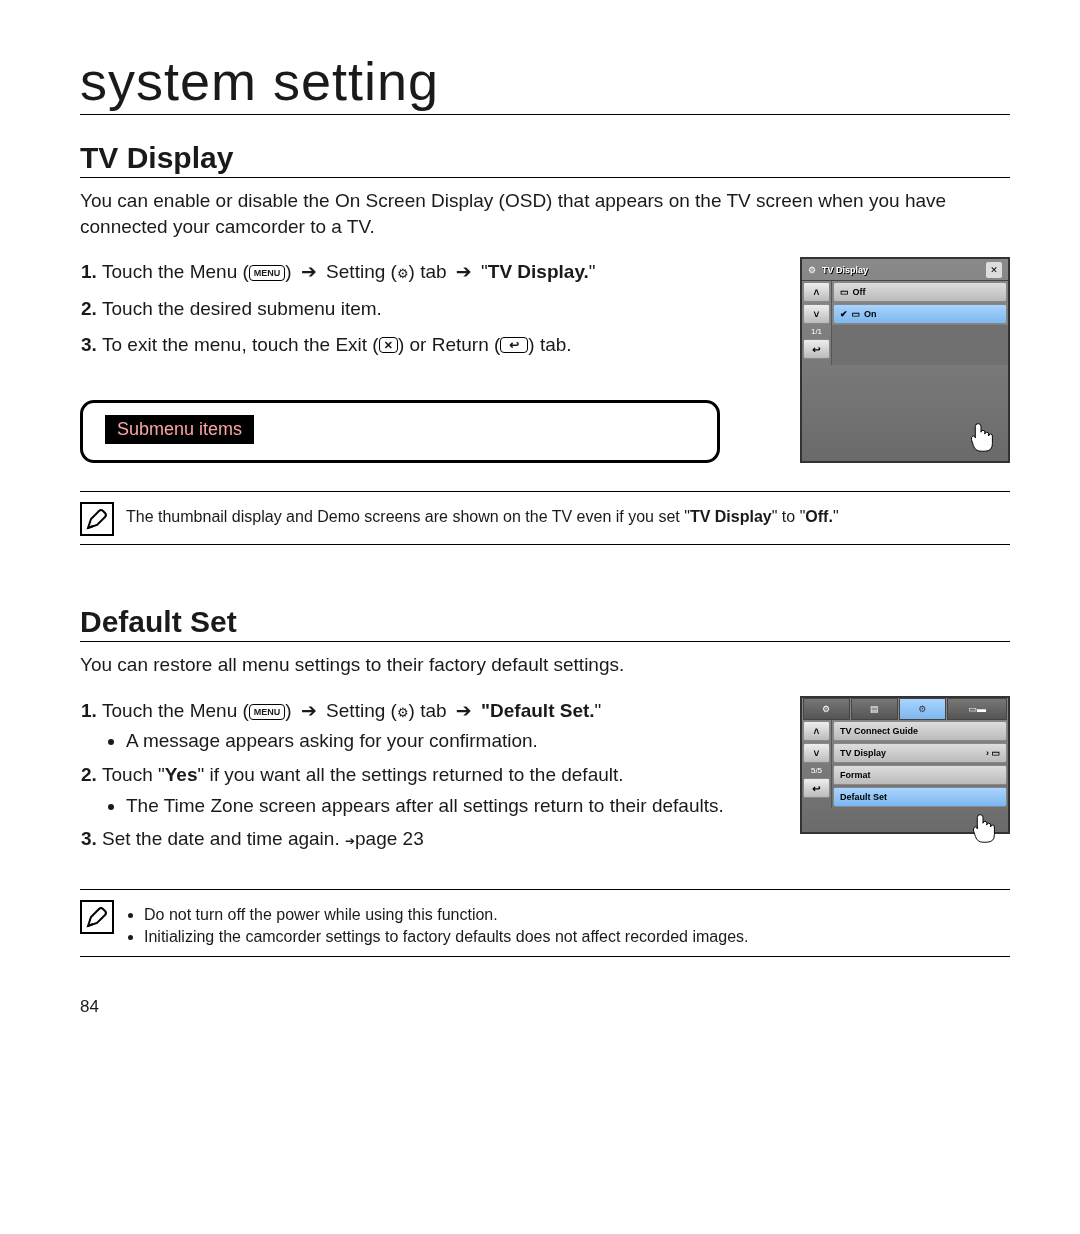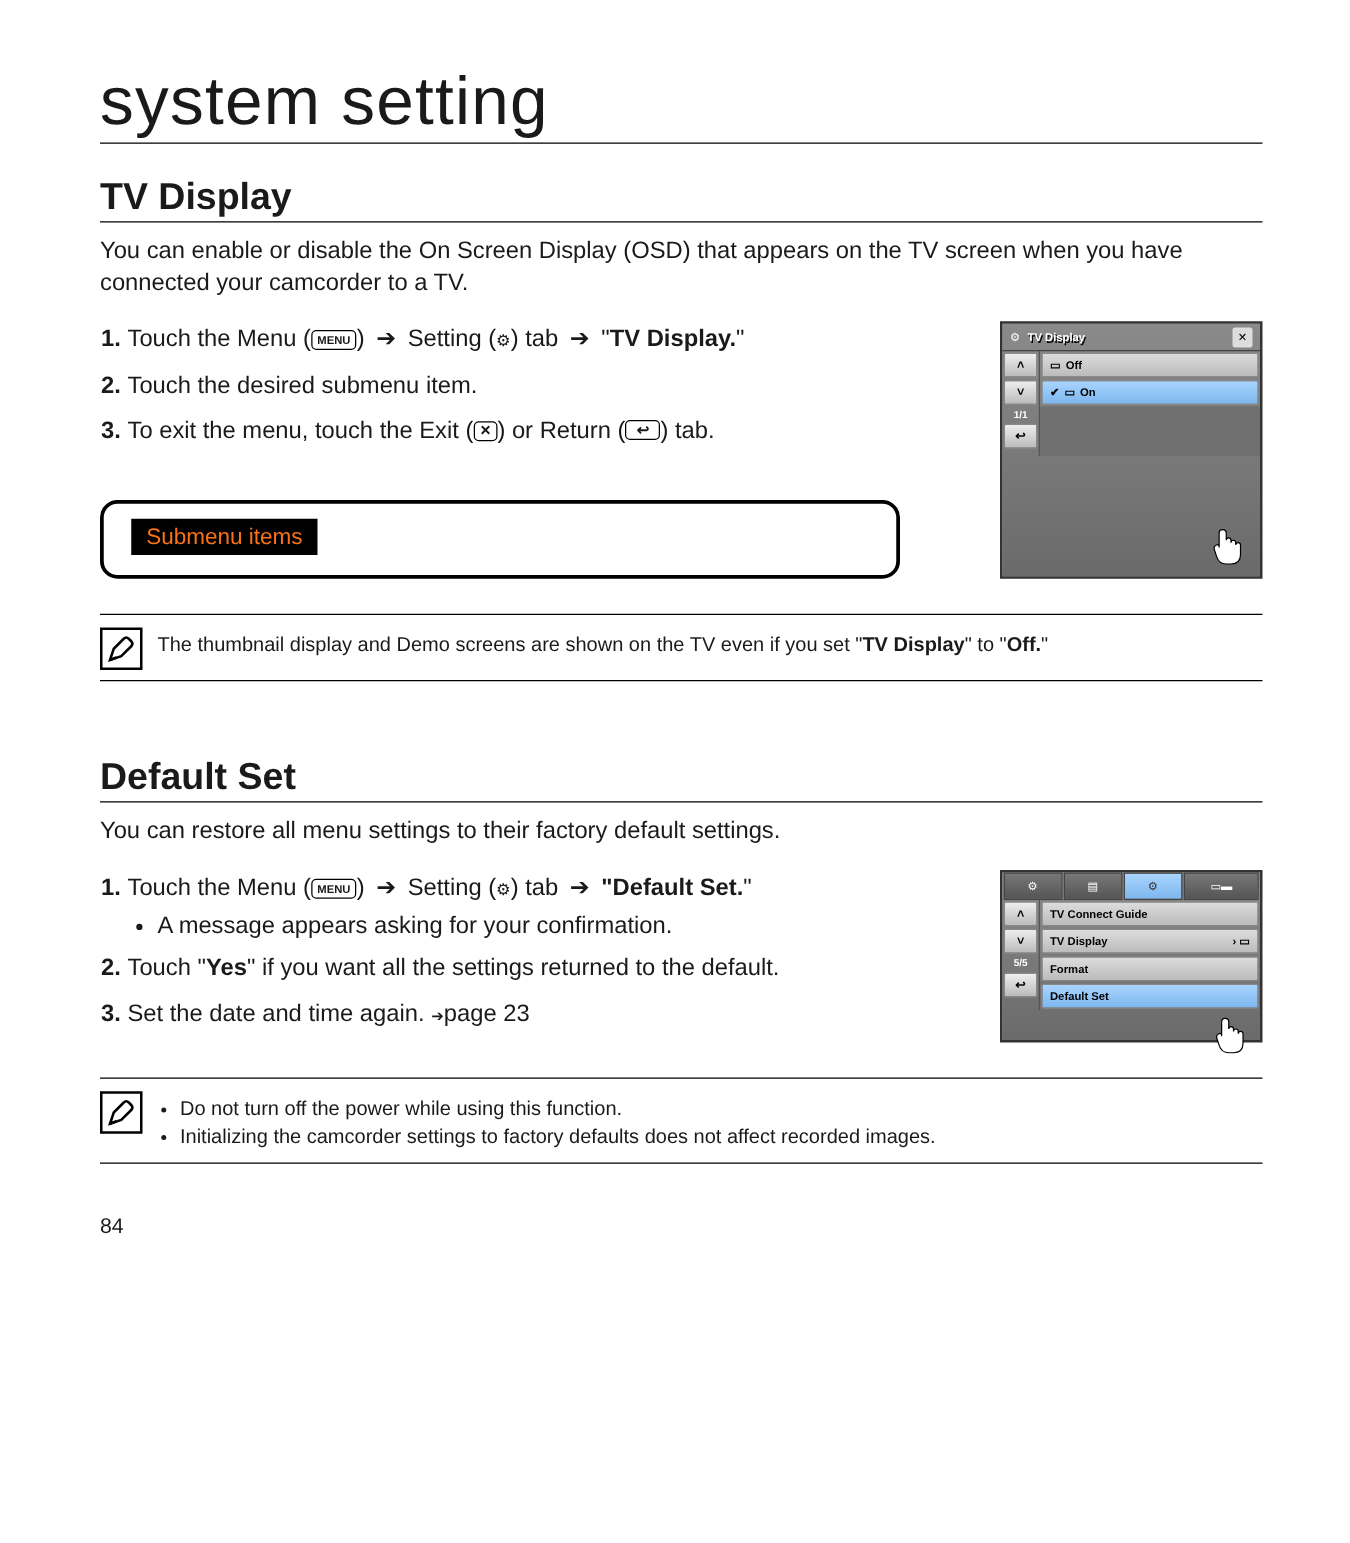--- a/index.html
+++ b/index.html
@@ -67,21 +67,21 @@
   .submenu-box {
     border: 3px solid #000;
     border-radius: 14px;
     padding: 14px 22px 14px 22px;
     margin-top: 40px;
     position: relative;
     max-width: 640px;
   }
   .submenu-label {
     background: #000;
-    color: #f97316;
+    color: #fca5a5;
     font-size: 18px;
     padding: 4px 12px;
     display: inline-block;
     position: relative;
     top: -2px;
   }
   .submenu-box ul {
     margin: 6px 0 0 0;
     padding-left: 40px;
     font-size: 16px;
@@ -140,21 +140,21 @@
   .ss-btn {
     height: 20px;
     background: linear-gradient(#eee,#bbb);
     color: #000;
     margin: 1px;
     border: 1px solid #888;
     border-radius: 2px;
     display: flex; align-items: center; justify-content: center;
     font-size: 10px; font-weight: bold;
   }
-  .ss-pg { font-size: 8px; color: #fff; text-align: center; padding: 2px 0; font-weight: bold; }
+  .ss-pg { font-size: 8px; color: #fff; text-align: center; padding: 2px 0; }
   .ss-right { flex: 1; display: flex; flex-direction: column; }
   .ss-item {
     height: 20px;
     margin: 1px;
     border: 1px solid #888;
     border-radius: 2px;
     background: linear-gradient(#ddd,#bbb);
     color: #000;
     display: flex; align-items: center;
     padding: 0 6px; gap: 4px;
@@ -269,20 +269,23 @@
   <div class="col-text">
     <ol class="steps">
       <li>
         <span>Touch the Menu (</span><span class="icon-inline">MENU</span><span>) </span><span class="arrow arrow-r"></span><span> Setting (</span><span class="gear" style="font-size:13px;"></span><span>) tab </span><span class="arrow arrow-r"></span> <b>"Default Set.</b><span>"</span>
         <ul class="sub">
             <li>A message appears asking for your confirmation.</li>
           </ul>
       </li>
       <li>
         <span>Touch "</span><b>Yes</b><span>" if you want all the settings returned to the default.</span>
+        <ul class="sub">
+            <li>The Time Zone screen appears after all settings return to their defaults.</li>
+          </ul>
       </li>
       <li>
         <span>Set the date and time again. </span><span class="arrow-r" style="font-size:12px;"></span><span>page 23</span>
       </li>
     </ol>
   </div>
 
   <div class="screenshot" style="height:138px;">
     <div class="ss-tabs">
       <div class="ss-tab">

